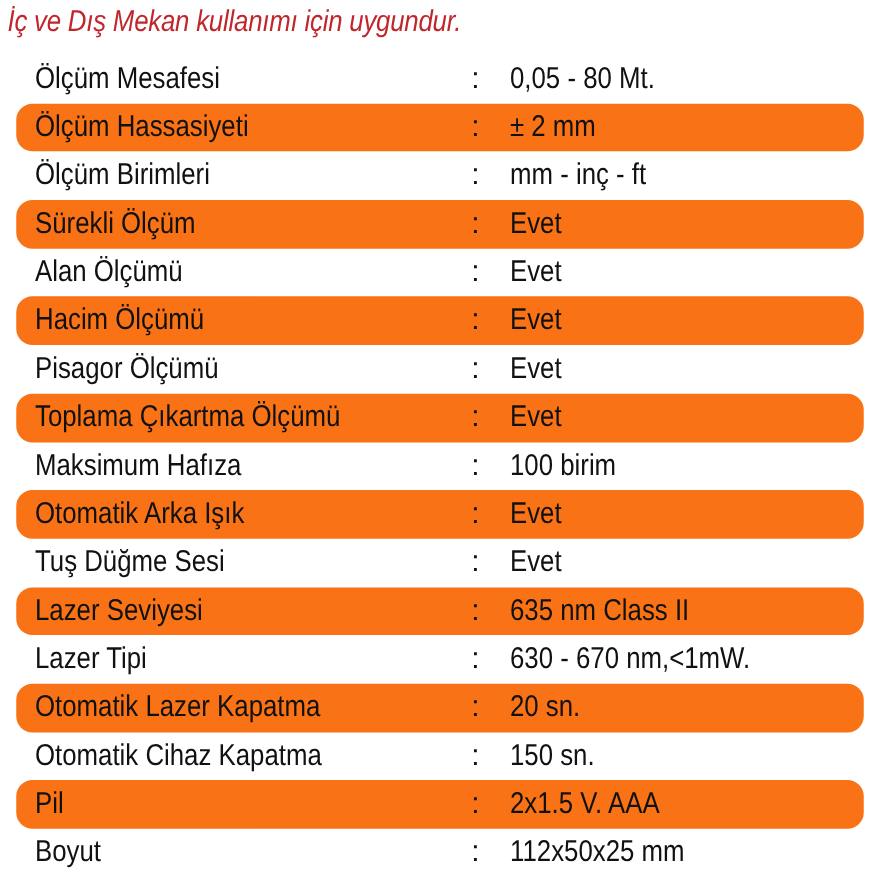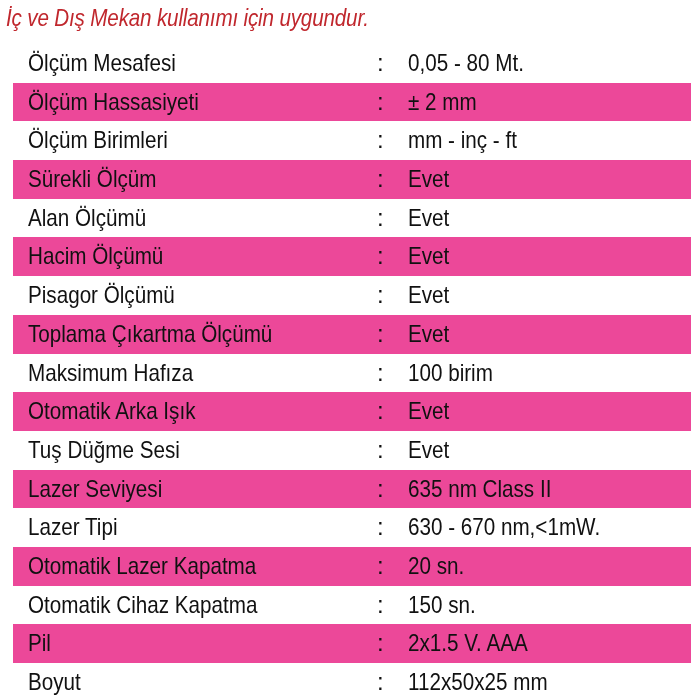--- a/index.html
+++ b/index.html
@@ -4,21 +4,21 @@
 <style>
   html, body { margin:0; padding:0; background:#ffffff; }
   body { width:700px; height:700px; overflow:hidden; position:relative; font-family:"Liberation Sans", sans-serif; }
   .headline {
     position:absolute; left:6px; top:0px; height:40px; line-height:36px;
     color:#c0272d; font-style:italic; font-size:24px; white-space:nowrap;
     transform:scaleX(0.86); transform-origin:left center; letter-spacing:-0.2px;
   }
   .table { position:absolute; left:13px; top:44px; width:678px; }
   .row { position:relative; height:38.7px;text-align:center; }
-  .row.shaded { background:#ec4899; }
+  .row.shaded { background:#f97316;border-radius:13px; }
   .cell { position:absolute; top:0; height:38.7px; line-height:38.7px; font-size:24px; color:#111; white-space:nowrap; }
   .label { left:15px; transform:scaleX(0.86); transform-origin:left center; }
   .colon { left:364px; }
   .value { left:395px; transform:scaleX(0.86); transform-origin:left center; }
 </style>
 </head>
 <body>
 
 <div class="headline">İç ve Dış Mekan kullanımı için uygundur.</div>
 

